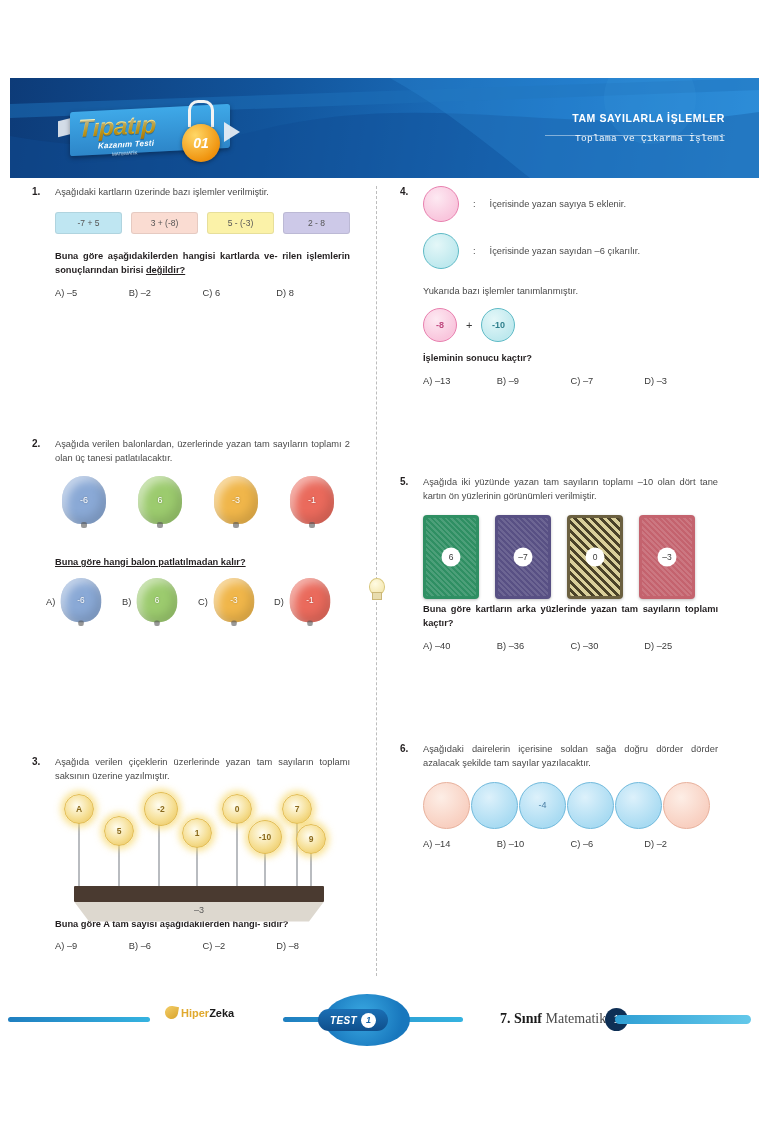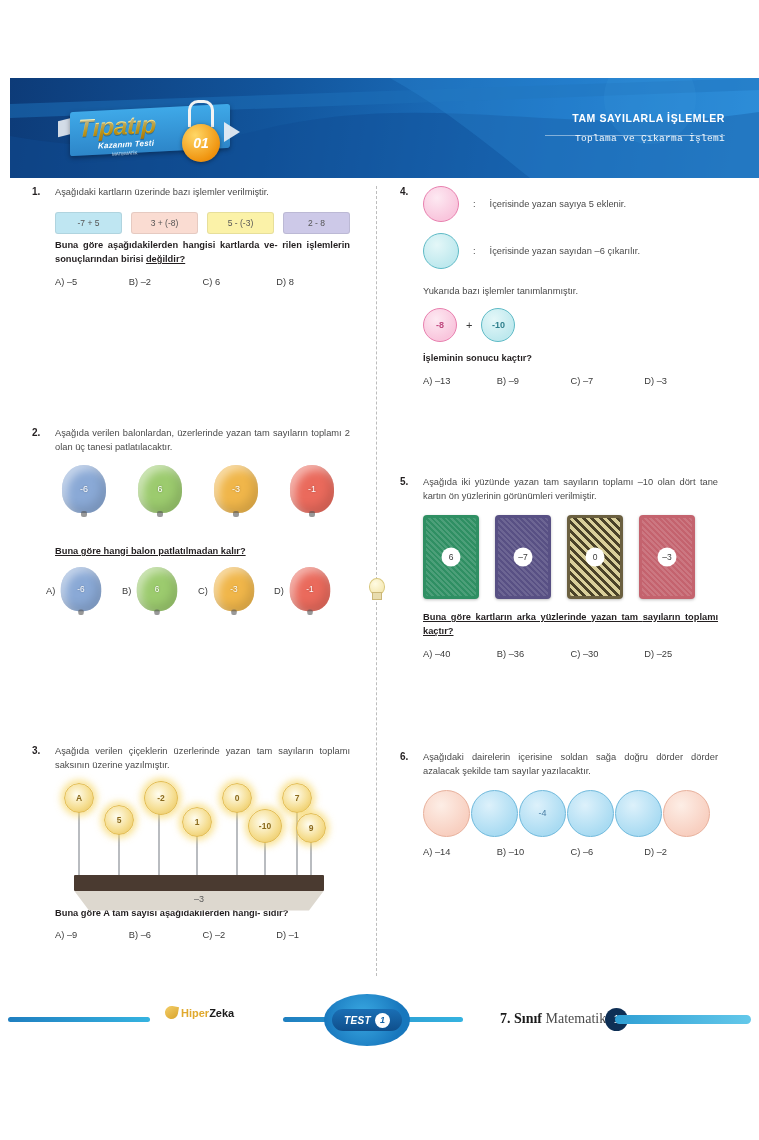--- a/index.html
+++ b/index.html
@@ -131,21 +131,21 @@
   .f-bar-c{left:615px;top:20px;width:136px;height:9px;border-radius:5px;
            background:linear-gradient(90deg,#2f9fd4,#63c8ea);}
   .f-logo{position:absolute;left:165px;top:11px;display:flex;align-items:flex-end;gap:3px;}
   .f-leaf{width:13px;height:13px;border-radius:50% 0 50% 50%;
           background:linear-gradient(135deg,#f4cf6a,#d8a32c);transform:rotate(10deg);}
   .f-logo-t{font-size:11px;color:#e0a92e;font-weight:bold;}
   .f-logo-t b{color:#1b1b1b;}
   .f-test{position:absolute;left:318px;top:-3px;width:98px;height:56px;}
   .f-splash{position:absolute;left:6px;top:2px;width:86px;height:52px;border-radius:50%;
             background:radial-gradient(circle at 45% 42%,#3aa9e2,#1877bd 70%);}
-  .f-pill{position:absolute;left:14px;top:17px;width:70px;height:22px;border-radius:11px;
+  .f-pill{position:absolute;left:0;top:17px;width:70px;height:22px;border-radius:11px;
           background:linear-gradient(180deg,#1a6fb5,#0f4f8c);display:flex;align-items:center;
           justify-content:center;gap:4px;}
   .f-pill span{font-size:10px;font-weight:bold;font-style:italic;color:#fff;letter-spacing:.4px;}
   .f-numc{width:15px;height:15px;border-radius:50%;background:#fff;display:flex;align-items:center;
           justify-content:center;font-size:9px;font-weight:bold;color:#1464a8;font-style:italic;}
   .f-course{position:absolute;left:500px;top:16px;font-size:14px;color:#4a4a4a;font-family:Liberation Serif, serif;}
   .f-course b{color:#1b1b1b;}
   .f-page{position:absolute;left:605px;top:13px;width:23px;height:23px;border-radius:50%;
           background:#0e2f55;display:flex;align-items:center;justify-content:center;
           font-size:10px;color:#fff;}
@@ -195,21 +195,21 @@
       <div class="q-head">
         <div class="q-num">1.</div>
         <div class="q-stem">Aşağıdaki kartların üzerinde bazı işlemler verilmiştir.</div>
       </div>
       <div class="cards1">
         <div class="card1" style="background:#bfe6f2">-7 + 5</div>
         <div class="card1" style="background:#fadcd2">3 + (-8)</div>
         <div class="card1" style="background:#fbf2a8">5 - (-3)</div>
         <div class="card1" style="background:#cdc9e8">2 - 8</div>
       </div>
-      <div class="q-ask" style="margin-top:5px;">
+      <div class="q-ask" style="margin-top:16px;">
         <span>Buna göre aşağıdakilerden hangisi kartlarda ve-</span>
         <span>rilen işlemlerin sonuçlarından birisi </span><u>değildir?</u>
       </div>
       <div class="opts">
         <div class="opt">A) –5</div>
         <div class="opt">B) –2</div>
         <div class="opt">C) 6</div>
         <div class="opt">D) 8</div>
       </div>
     </div>
@@ -339,21 +339,21 @@
         <div class="pot-val">–3</div>
       </div>
       <div class="q-ask" style="margin-top:6px;">
         <span>Buna göre A tam sayısı aşağıdakilerden hangi-</span>
         <span>sidir?</span>
       </div>
       <div class="opts">
         <div class="opt">A) –9</div>
         <div class="opt">B) –6</div>
         <div class="opt">C) –2</div>
-        <div class="opt">D) –1</div>
+        <div class="opt">D) –8</div>
       </div>
     </div>
   </div>
 
   <div class="col col-right">
 
     <div class="q" style="position:relative;">
       <div class="q-head">
         <div class="q-num">4.</div>
         <div style="flex:1">
@@ -400,21 +400,21 @@
         </div>
         <div class="card5" style="background:#6b6040">
           <div class="c5-tex" style="background:repeating-linear-gradient(45deg,#d9cf9a 0 3px,#4a4228 3px 6px)"></div>
           <div class="c5-val">0</div>
         </div>
         <div class="card5" style="background:#c4636e">
           <div class="c5-tex" style="background:repeating-linear-gradient(45deg,rgba(255,255,255,.13) 0 2px,transparent 2px 4px),#c4636e"></div>
           <div class="c5-val">–3</div>
         </div>
       </div>
-      <div class="q-ask" style="margin-top:12px;text-decoration:underline;">
+      <div class="q-ask" style="margin-top:4px;">
         <span>Buna göre kartların arka yüzlerinde yazan tam</span>
         <span>sayıların toplamı kaçtır?</span>
       </div>
       <div class="opts">
         <div class="opt">A) –40</div>
         <div class="opt">B) –36</div>
         <div class="opt">C) –30</div>
         <div class="opt">D) –25</div>
       </div>
     </div>

